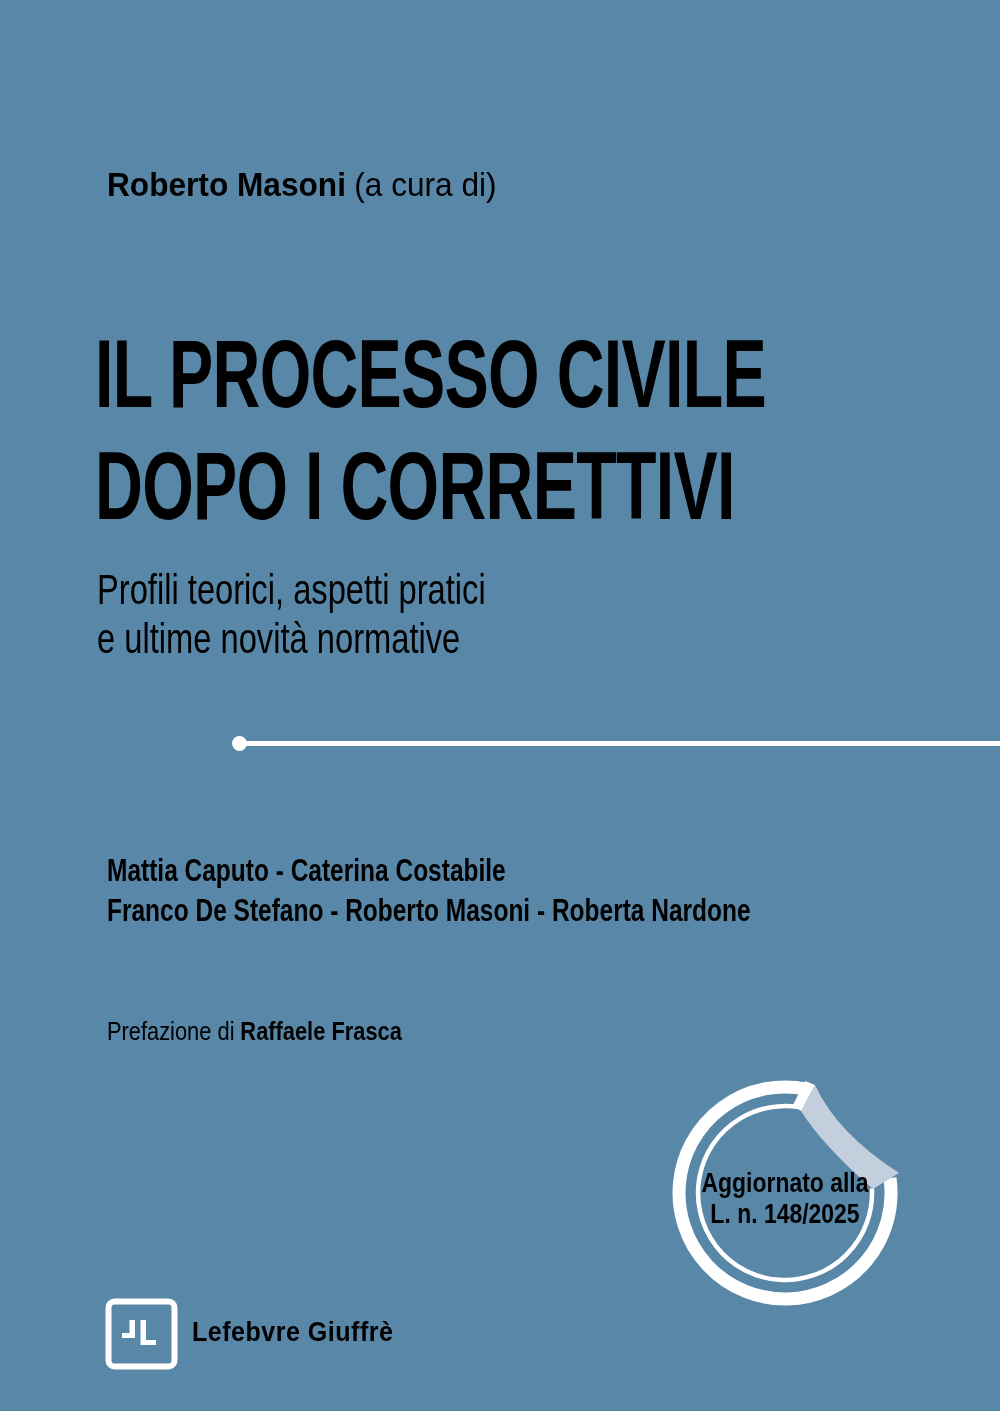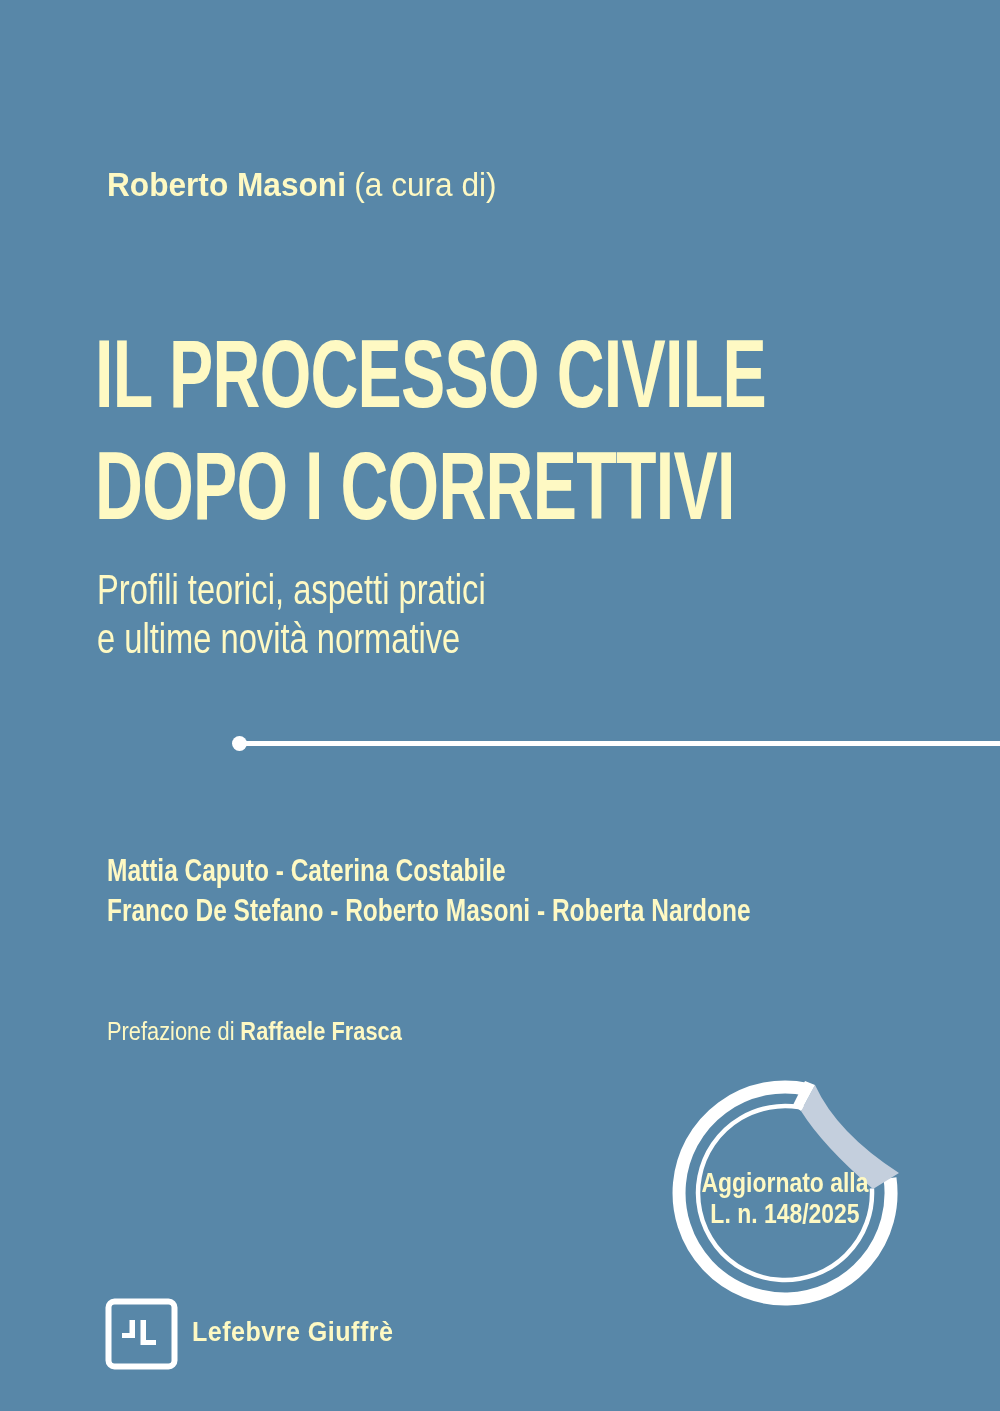--- a/index.html
+++ b/index.html
@@ -6,21 +6,21 @@
   body {
     width: 1000px; height: 1411px;
     font-family: "Liberation Sans", "DejaVu Sans", sans-serif;
     background: #5887a8;
   }
   .cover {
     position: relative;
     width: 1000px; height: 1411px;
     background: #5887a8;
     overflow: hidden;
-    color: #fef9c3;
+    color: #000000;
   }
   .abs { position: absolute; white-space: nowrap; }
 
   
   .editor {
     left: 107px; top: 164px;
     font-size: 34px; line-height: 1.2;
     transform: scaleX(0.93); transform-origin: left top;
   }
   .editor .name { font-weight: bold; }

